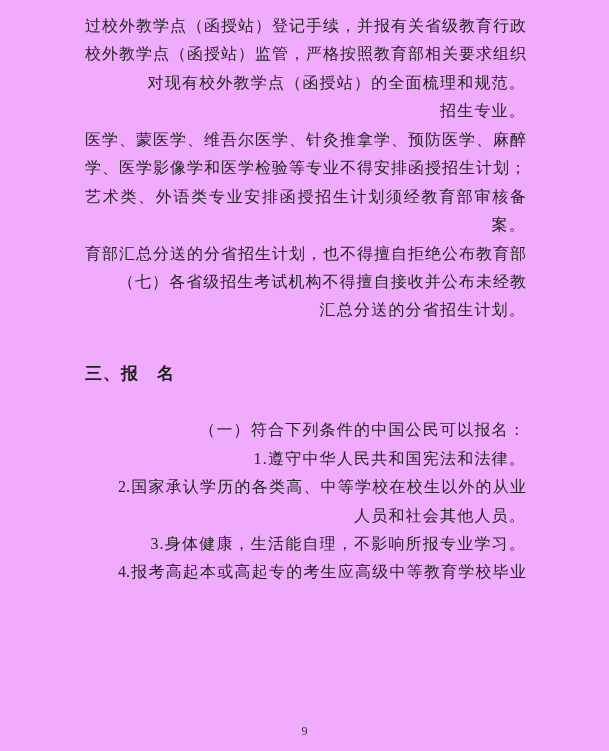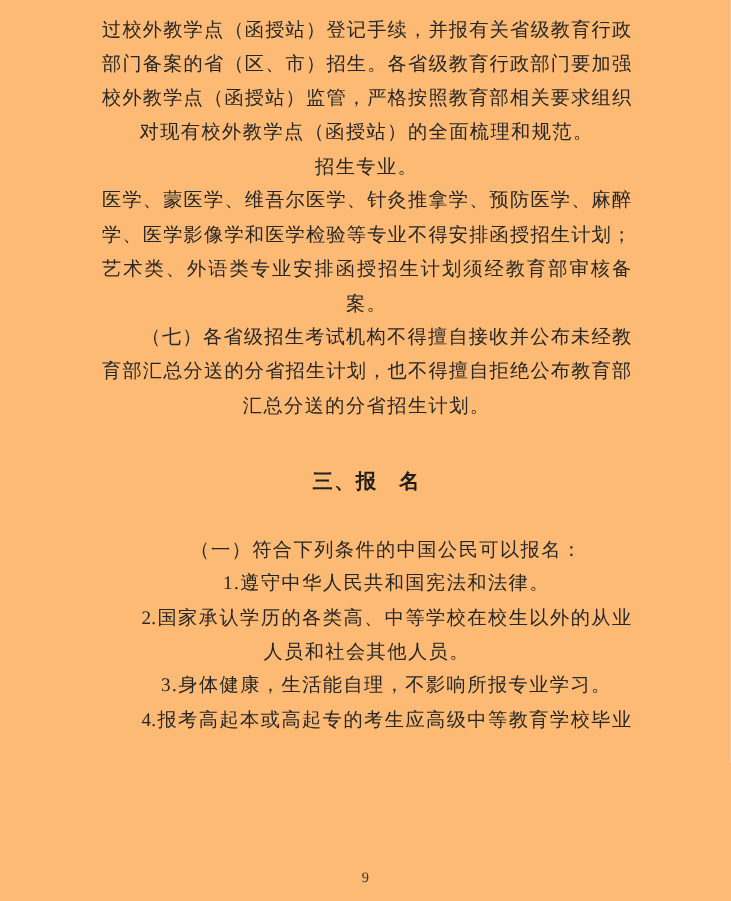--- a/index.html
+++ b/index.html
@@ -5,54 +5,53 @@
   html, body {
     margin: 0;
     padding: 0;
     background: #e8e8e8;
   }
   .page {
     position: relative;
     width: 609px;
     height: 751px;
     margin: 0 auto;
-    background: #fdba74;
+    background: #f0abfc;
     font-family: "Liberation Serif", "DejaVu Serif", serif;
     color: #262626;
     overflow: hidden;
   }
   .content {
     position: absolute;
     left: 85px;
     top: 12px;
     width: 441px;
   }
   .line {
     font-size: 16px;
     line-height: 28.45px;
     height: 28.45px;
     letter-spacing: 1.2px;
-    text-align: center;
+    text-align: right;
   }
   .line.full {
     letter-spacing: 0;
     text-align: justify;
     text-align-last: justify;
     text-justify: inter-character;
   }
   .line.indent {
     text-indent: 33px;
   }
   .heading {
     font-size: 17px;
     font-weight: bold;
     line-height: 28.45px;
     height: 28.45px;
     margin: 35px 0 28px 0;
-    text-align: center;
     letter-spacing: 1px;
     color: #1f1f1f;
   }
   .page-num {
     position: absolute;
     left: 0;
     right: 0;
     bottom: 13px;
     text-align: center;
     font-size: 12px;
@@ -60,30 +59,29 @@
     color: #333333;
   }
 </style>
 </head>
 <body>
 
 <div class="page">
   <div class="content">
 
     <div class="line full">过校外教学点（函授站）登记手续，并报有关省级教育行政</div>
-    <div class="line full">部门备案的省（区、市）招生。各省级教育行政部门要加强</div>
     <div class="line full">校外教学点（函授站）监管，严格按照教育部相关要求组织</div>
     <div class="line">对现有校外教学点（函授站）的全面梳理和规范。</div>
     <div class="line">招生专业。</div>
     <div class="line full">医学、蒙医学、维吾尔医学、针灸推拿学、预防医学、麻醉</div>
     <div class="line full">学、医学影像学和医学检验等专业不得安排函授招生计划；</div>
     <div class="line full">艺术类、外语类专业安排函授招生计划须经教育部审核备</div>
     <div class="line">案。</div>
+    <div class="line full">育部汇总分送的分省招生计划，也不得擅自拒绝公布教育部</div>
     <div class="line indent full">（七）各省级招生考试机构不得擅自接收并公布未经教</div>
-    <div class="line full">育部汇总分送的分省招生计划，也不得擅自拒绝公布教育部</div>
     <div class="line">汇总分送的分省招生计划。</div>
 
     <div class="heading">三、报　名</div>
 
     <div class="line indent">（一）符合下列条件的中国公民可以报名：</div>
     <div class="line indent">1.遵守中华人民共和国宪法和法律。</div>
     <div class="line indent full">2.国家承认学历的各类高、中等学校在校生以外的从业</div>
     <div class="line">人员和社会其他人员。</div>
     <div class="line indent">3.身体健康，生活能自理，不影响所报专业学习。</div>
     <div class="line indent full">4.报考高起本或高起专的考生应高级中等教育学校毕业</div>

